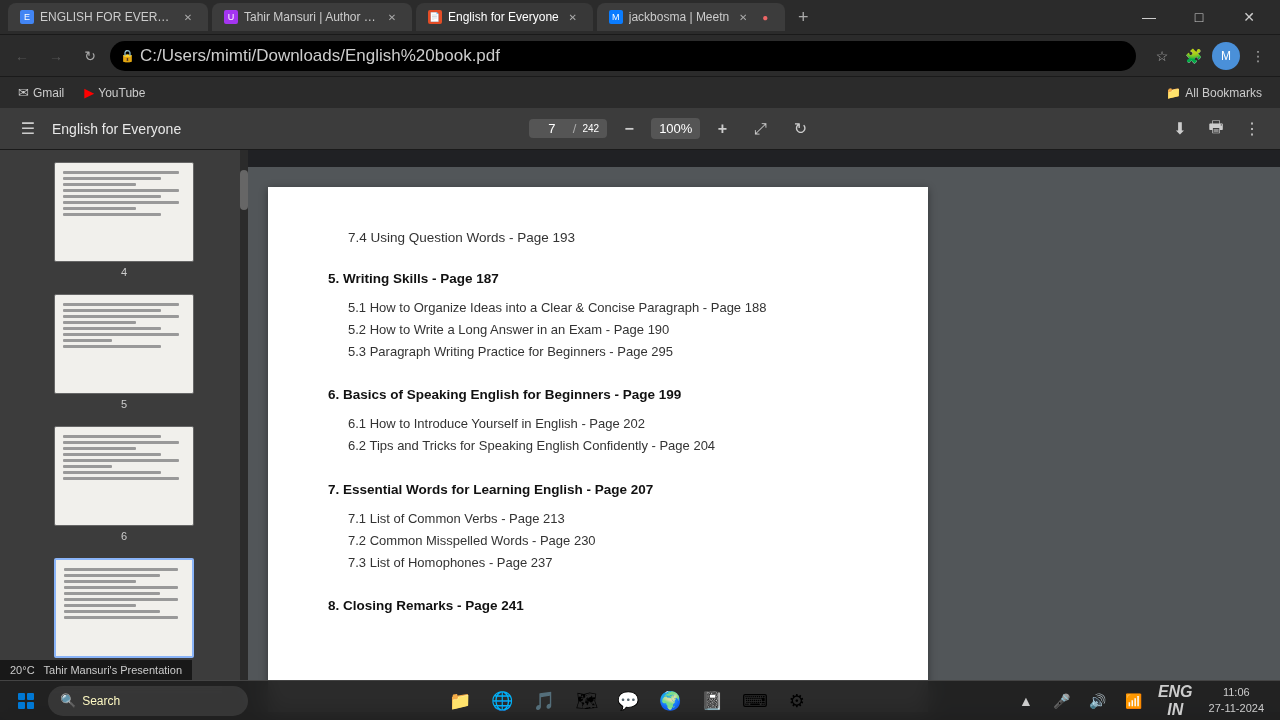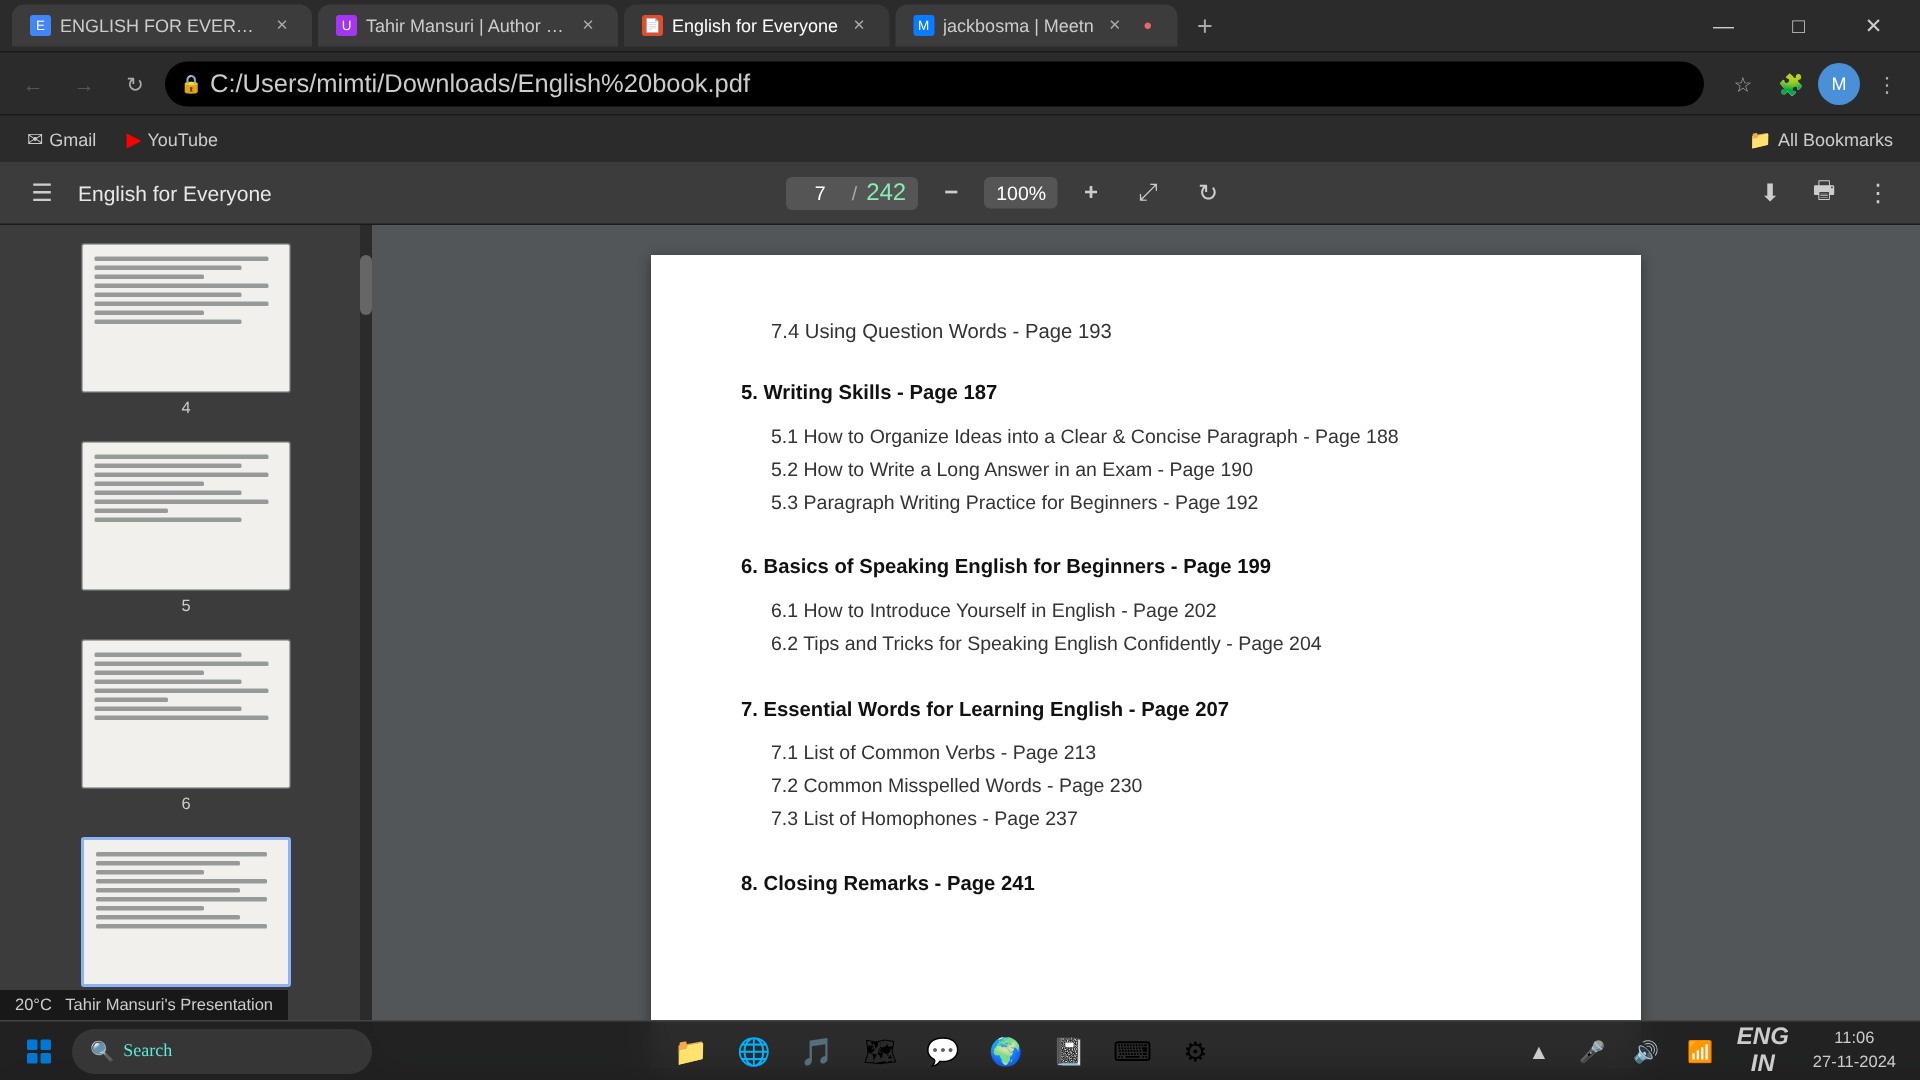--- a/index.html
+++ b/index.html
@@ -248,22 +248,22 @@
       color: #fff;
       font-size: 13px;
       text-align: center;
       outline: none;
     }
     .page-divider {
       color: #aaa;
       font-size: 13px;
     }
     .page-total {
-      color: #86efac;
-      font-size: 16px;
+      color: #ffffff;
+      font-size: 10px;
     }
     .zoom-btn {
       width: 28px;
       height: 28px;
       display: flex;
       align-items: center;
       justify-content: center;
       border-radius: 4px;
       color: #ccc;
       cursor: pointer;
@@ -368,23 +368,24 @@
     .thumb-line.short { width: 60%; }
     .thumb-line.medium { width: 80%; }
     .thumb-line.long { width: 95%; }
     .thumb-line.xshort { width: 40%; }
 
     
     .pdf-page-area {
       flex: 1;
       overflow-y: auto;
       display: flex;
-      justify-content: center;
+      justify-content: flex-start;
       padding: 20px;
       background: #525659;
+      margin-top: 17px;
     }
     .pdf-page-area::-webkit-scrollbar { width: 8px; }
     .pdf-page-area::-webkit-scrollbar-track { background: #525659; }
     .pdf-page-area::-webkit-scrollbar-thumb { background: #777; border-radius: 4px; }
 
     .pdf-page {
       background: #fff;
       width: 660px;
       min-height: 560px;
       padding: 40px 60px;
@@ -459,23 +460,22 @@
       align-items: center;
       gap: 6px;
       background: rgba(255,255,255,0.1);
       border-radius: 20px;
       height: 30px;
       padding: 0 12px;
       cursor: pointer;
       min-width: 200px;
     }
     .search-bar-text {
-      color: #5eead4;
+      color: #fef9c3;
       font-size: 12px;
-      font-family: Liberation Serif, serif;
     }
     .taskbar-apps {
       display: flex;
       align-items: center;
       gap: 2px;
       flex: 1;
       justify-content: center;
     }
     .taskbar-app {
       width: 40px;
@@ -728,21 +728,21 @@
 
   <div class="pdf-page-area">
     <div class="pdf-page">
 
       <div class="pdf-partial-top">7.4 Using Question Words - Page 193</div>
 
       <div class="toc-section">
         <div class="toc-main-entry">5. Writing Skills - Page 187</div>
         <div class="toc-sub-entry">5.1 How to Organize Ideas into a Clear &amp; Concise Paragraph - Page 188</div>
         <div class="toc-sub-entry">5.2 How to Write a Long Answer in an Exam - Page 190</div>
-        <div class="toc-sub-entry">5.3 Paragraph Writing Practice for Beginners - Page 192</div>
+        <div class="toc-sub-entry">5.3 Paragraph Writing Practice for Beginners - Page 295</div>
       </div>
 
       <div class="toc-section">
         <div class="toc-main-entry">6. Basics of Speaking English for Beginners - Page 199</div>
         <div class="toc-sub-entry">6.1 How to Introduce Yourself in English - Page 202</div>
         <div class="toc-sub-entry">6.2 Tips and Tricks for Speaking English Confidently - Page 204</div>
       </div>
 
       <div class="toc-section">
         <div class="toc-main-entry">7. Essential Words for Learning English - Page 207</div>

